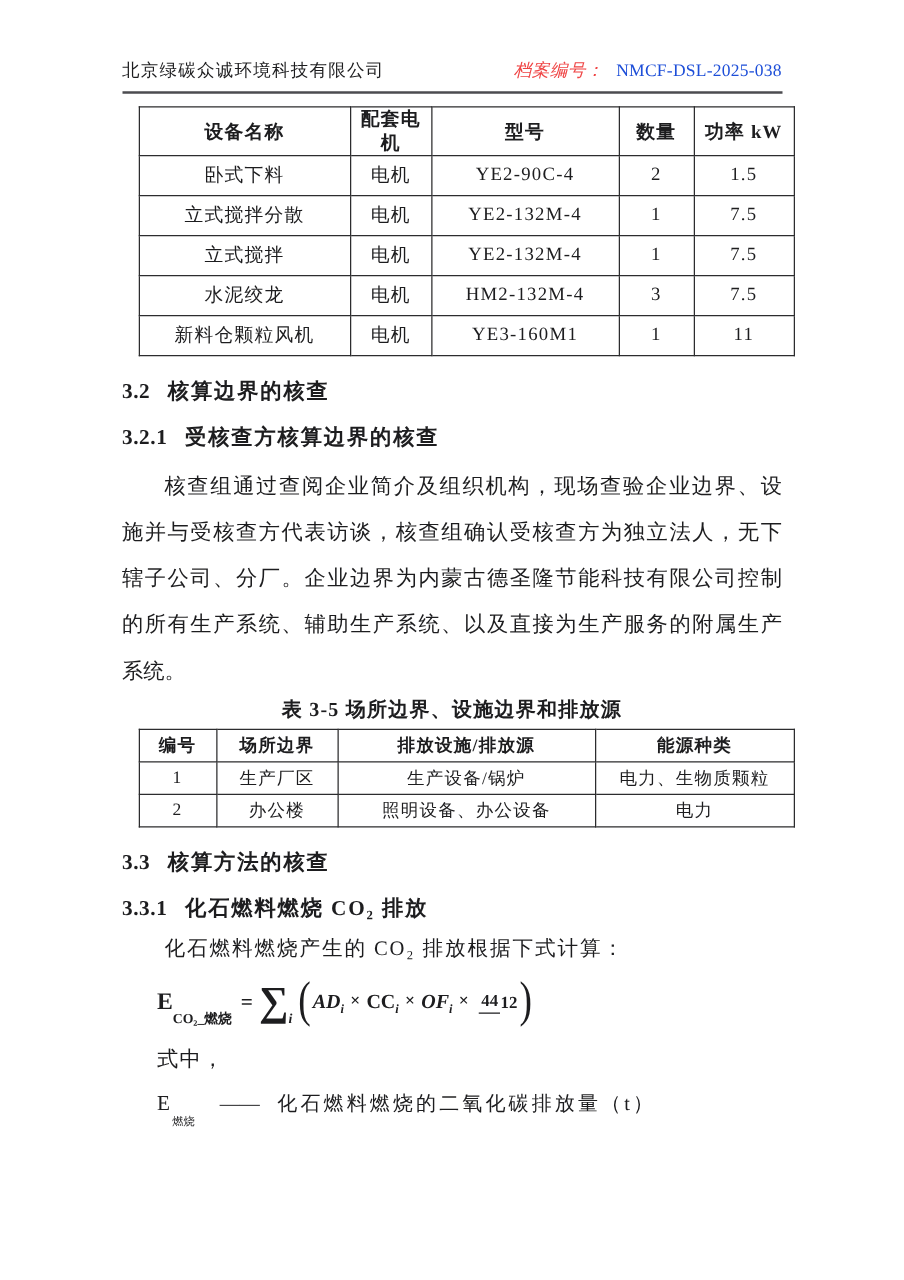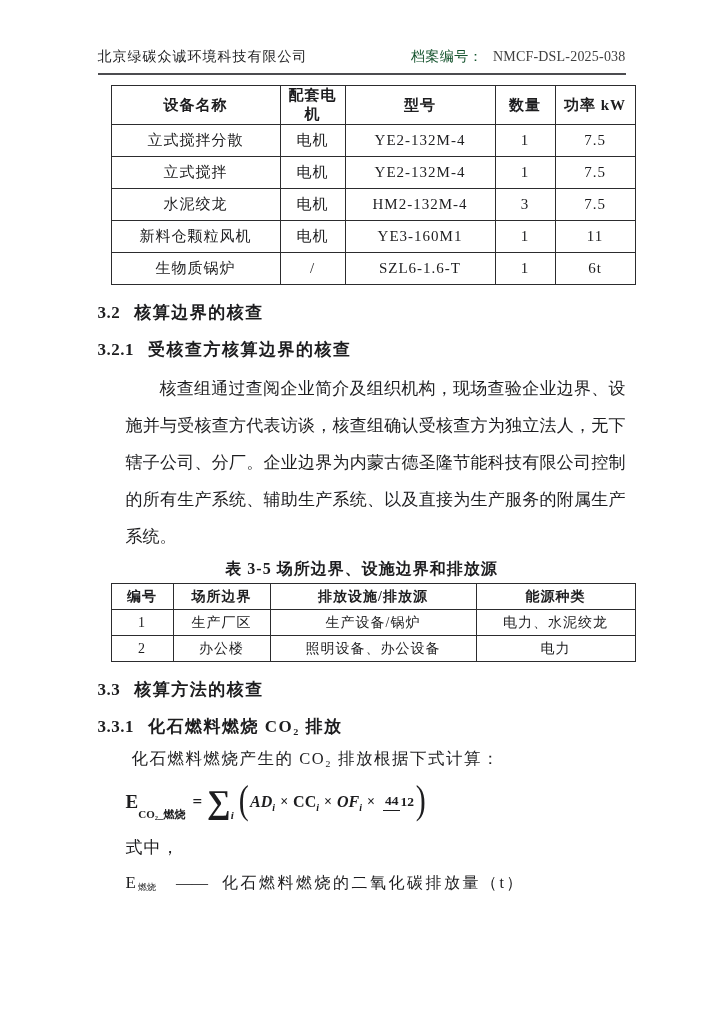--- a/index.html
+++ b/index.html
@@ -29,21 +29,21 @@
   table.equip td { height:31px; letter-spacing:1px; }
   table.t35 { margin-top:3px; font-size:14px; }
   table.t35 th { height:25px; font-weight:bold; letter-spacing:1px; }
   table.t35 td { height:25px; letter-spacing:1px; }
   
   .h2, .h3 { font-size:17px; font-weight:bold; letter-spacing:1.5px; line-height:23px; }
   .h2 { margin-top:16px; }
   .h3 { margin-top:14px; }
   .h2 .num, .h3 .num { letter-spacing:0.5px; margin-right:14px; }
   
-  .para { margin-top:9px; font-size:17px;margin-left:28px; }
+  .para { margin-top:9px; font-size:17px; }
   .pline { height:37px; line-height:37px; text-align:justify; text-align-last:justify; }
   .pline.first { padding-left:34px; }
   .pline.last { text-align-last:left; }
   
   .caption { margin-top:3px; text-align:center; font-size:16px; font-weight:bold; letter-spacing:1px; line-height:22px; }
   
   .intro { margin-top:9px; padding-left:34px; font-size:16.5px; letter-spacing:1.5px; line-height:23px; }
   .formula { margin:6px 0 0 28px; height:52px; display:flex; align-items:center; font-weight:bold; }
   .f-E { font-size:19px; }
   .f-sub { font-size:11px; position:relative; top:12px;text-align:center; }
@@ -54,34 +54,34 @@
   .f-base { font-size:16px; }
   .it { font-style:italic; }
   .f-isub { font-size:10px; font-style:italic; position:relative; top:5px; }
   .f-times { font-size:14px; margin:0 5px; }
   .f-frac { display:inline-flex; align-items:center; font-size:13.5px; line-height:1.2; margin-left:3px; }
   .f-num { border-bottom:1.5px solid #1d1d1f; padding:0 2px 1px 2px; }
   .f-den { padding-top:1px; }
   .where { margin:8px 0 0 28px; font-size:17px; letter-spacing:1px; line-height:23px; }
   .definition { margin:14px 0 0 28px; font-size:16px; letter-spacing:2.5px; display:flex; align-items:baseline; }
   .def-sym { font-size:17px; letter-spacing:0; }
-  .def-sub { font-size:9px; position:relative; top:2px; margin-left:2px; letter-spacing:0; }
+  .def-sub { font-size:9px; position:relative; top:12px; margin-left:2px; letter-spacing:0; }
   .def-dash { letter-spacing:0; margin:0 14px 0 20px; }
   
   .footer { position:absolute; top:943px; left:0; width:723px; text-align:center; font-size:13px; letter-spacing:1px; }
 </style>
 </head>
 <body>
 
 <div class="page">
 
   <div class="hdr">
     <span>北京绿碳众诚环境科技有限公司</span>
     <span class="file">
-      <span style="color: #14532d;">档案编号：</span><span class="num" style="color: #404040;">NMCF-DSL-2025-038</span>
+      <span style="color: #ef4444; font-style: italic;">档案编号：</span><span class="num" style="color: #1d4ed8;">NMCF-DSL-2025-038</span>
     </span>
   </div>
 
   <table class="tbl equip">
     <colgroup>
       <col style="width:169px">
         <col style="width:65px">
         <col style="width:150px">
         <col style="width:60px">
         <col style="width:80px">
@@ -90,20 +90,27 @@
       <tr>
         <th>设备名称</th>
         <th>配套电机</th>
         <th>型号</th>
         <th>数量</th>
         <th>功率 kW</th>
       </tr>
     </thead>
     <tbody>
         <tr>
+          <td>卧式下料</td>
+          <td>电机</td>
+          <td>YE2-90C-4</td>
+          <td>2</td>
+          <td>1.5</td>
+        </tr>
+        <tr>
           <td>立式搅拌分散</td>
           <td>电机</td>
           <td>YE2-132M-4</td>
           <td>1</td>
           <td>7.5</td>
         </tr>
         <tr>
           <td>立式搅拌</td>
           <td>电机</td>
           <td>YE2-132M-4</td>
@@ -116,27 +123,20 @@
           <td>HM2-132M-4</td>
           <td>3</td>
           <td>7.5</td>
         </tr>
         <tr>
           <td>新料仓颗粒风机</td>
           <td>电机</td>
           <td>YE3-160M1</td>
           <td>1</td>
           <td>11</td>
-        </tr>
-        <tr>
-          <td>生物质锅炉</td>
-          <td>/</td>
-          <td>SZL6-1.6-T</td>
-          <td>1</td>
-          <td>6t</td>
         </tr>
       </tbody>
   </table>
 
   <div class="h2">
     <span class="num">3.2</span><span>核算边界的核查</span>
   </div>
   <div class="h3">
     <span class="num">3.2.1</span><span>受核查方核算边界的核查</span>
   </div>
@@ -163,21 +163,21 @@
         <th>场所边界</th>
         <th>排放设施/排放源</th>
         <th>能源种类</th>
       </tr>
     </thead>
     <tbody>
         <tr>
           <td>1</td>
           <td>生产厂区</td>
           <td>生产设备/锅炉</td>
-          <td>电力、水泥绞龙</td>
+          <td>电力、生物质颗粒</td>
         </tr>
         <tr>
           <td>2</td>
           <td>办公楼</td>
           <td>照明设备、办公设备</td>
           <td>电力</td>
         </tr>
       </tbody>
   </table>
 

